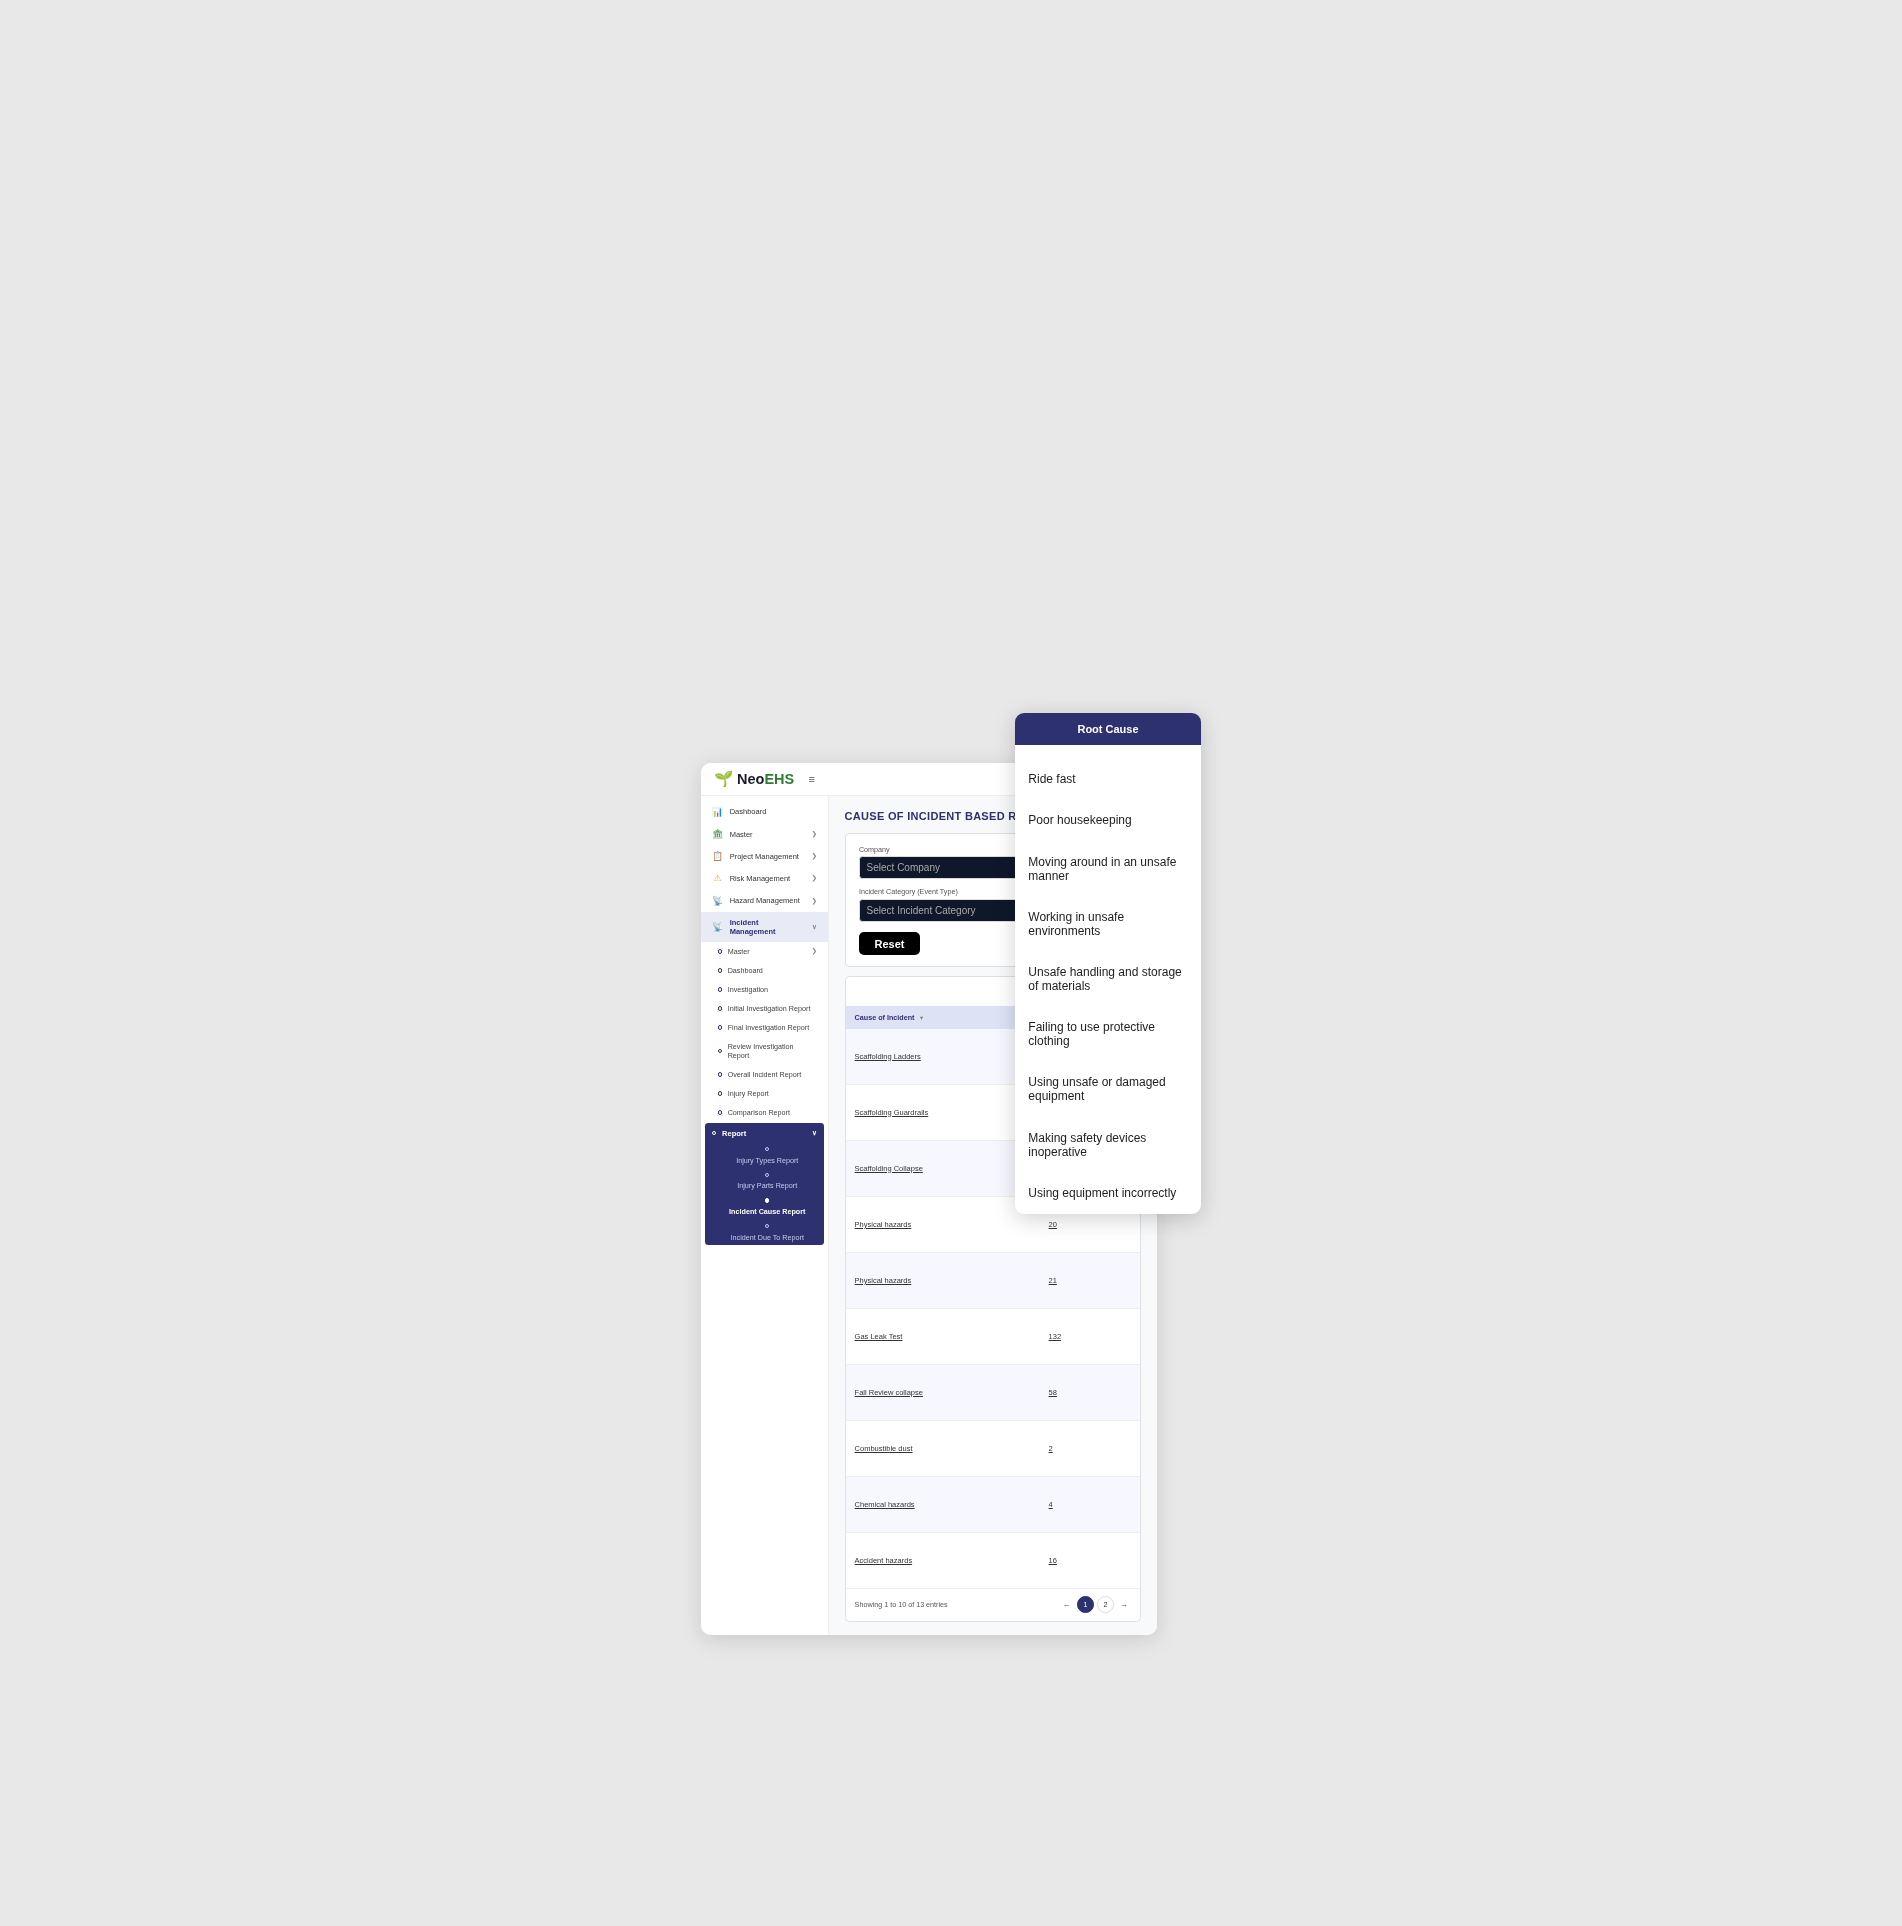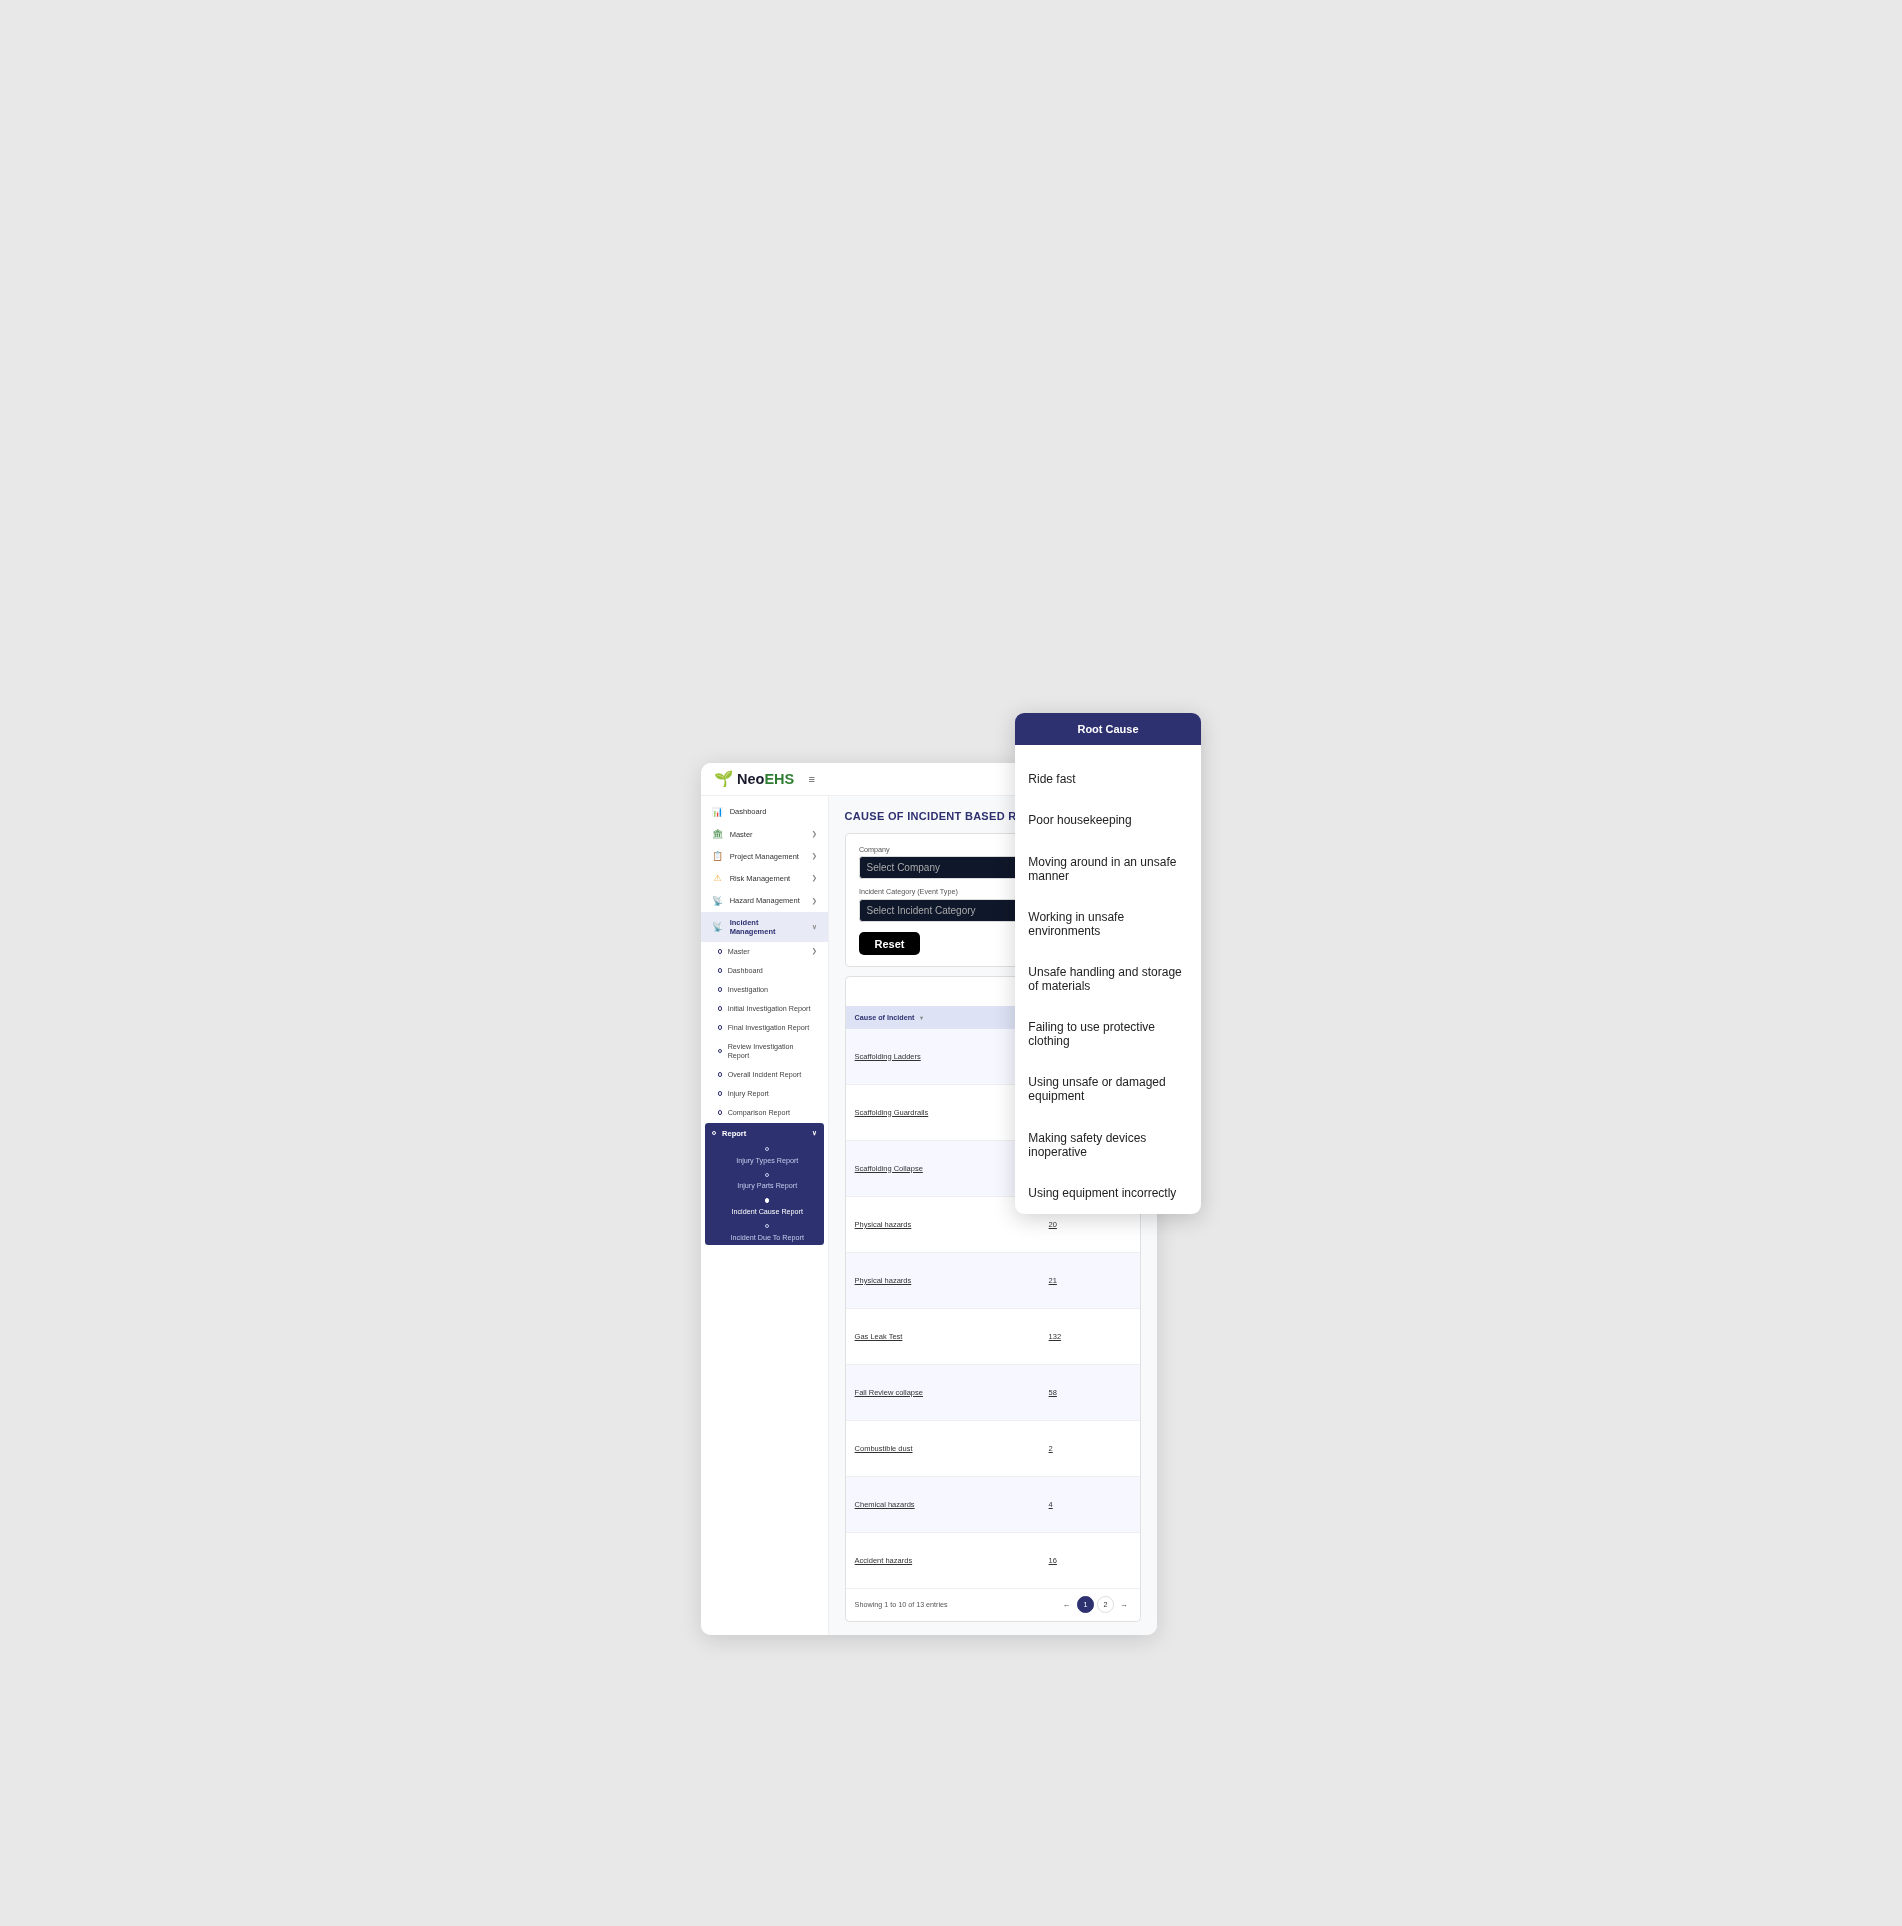--- a/index.html
+++ b/index.html
@@ -221,21 +221,21 @@
     .report-sub {
       padding: 3.9px 6.7px 3.9px 12.2px;
       color: #c5cae9;
       font-size: 7.2px;
       display: flex;
       align-items: center;
       gap: 4.4px;
       cursor: pointer;
       flex-direction: column;
     }
-    .report-sub.active-report { color: #fff; font-weight: 400; }
+    .report-sub.active-report { color: #fff; font-weight: 700; }
 
     
     .main-content {
       flex: 1;
       padding: 13.3px 15.6px;
       background: #f8f9fa;
       overflow-y: auto;
     }
     .page-title {
       font-size: 11px;

